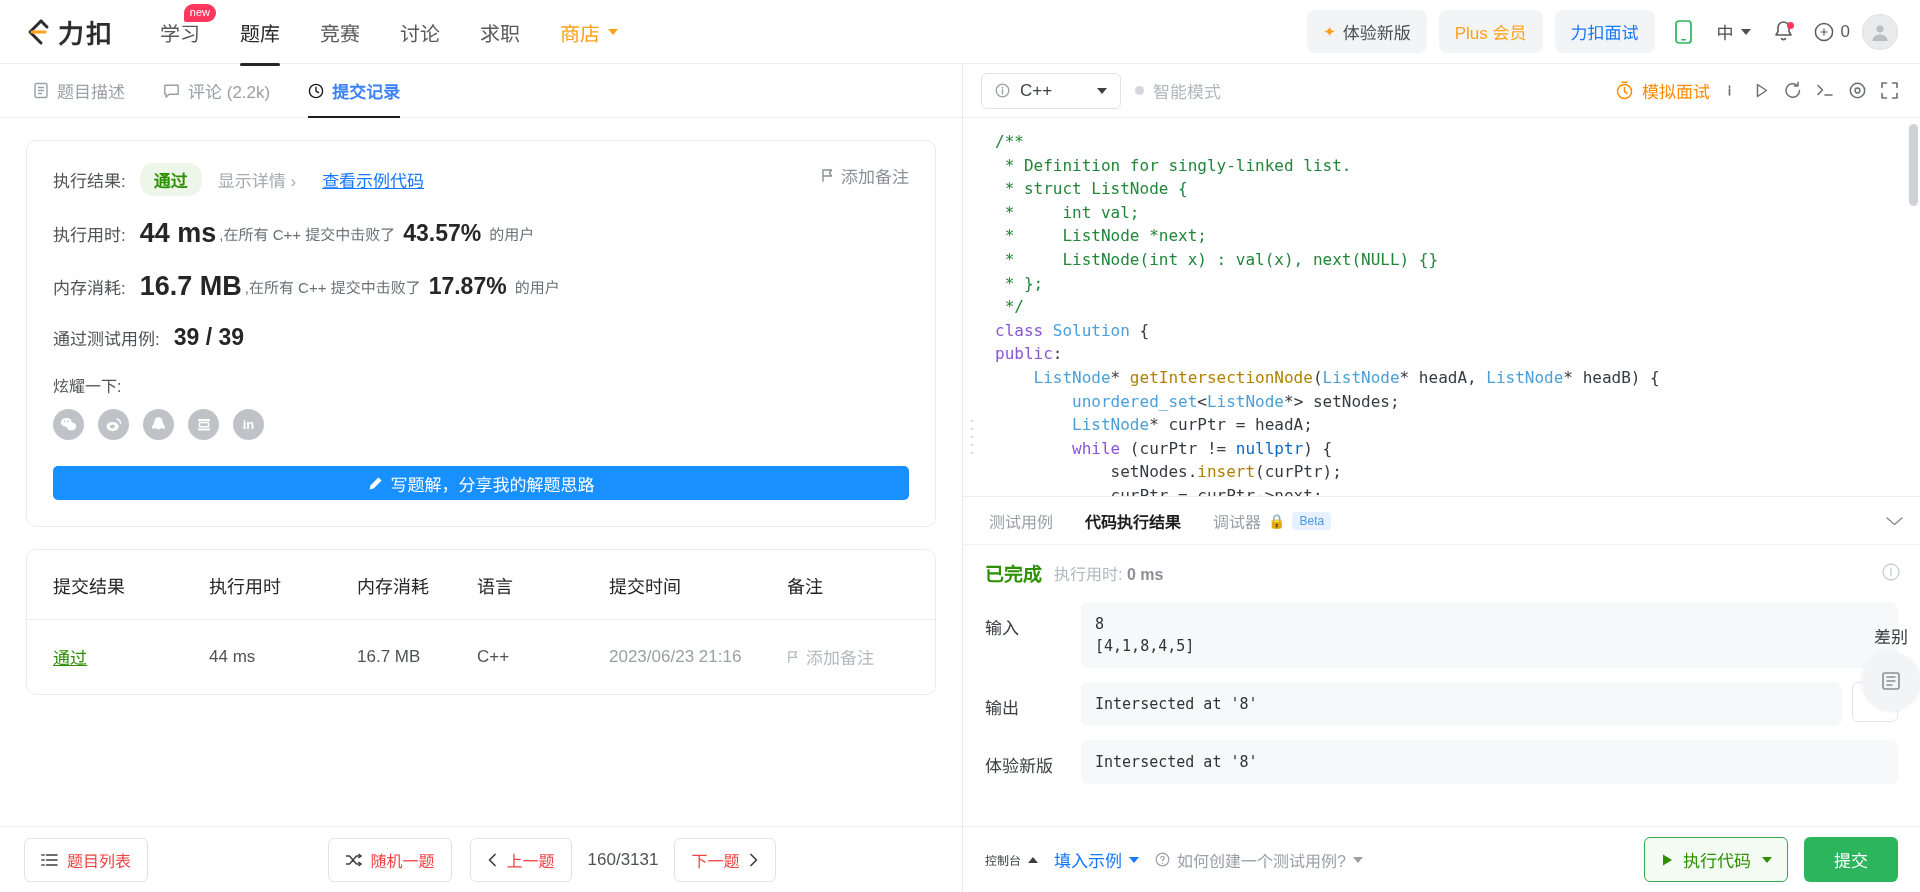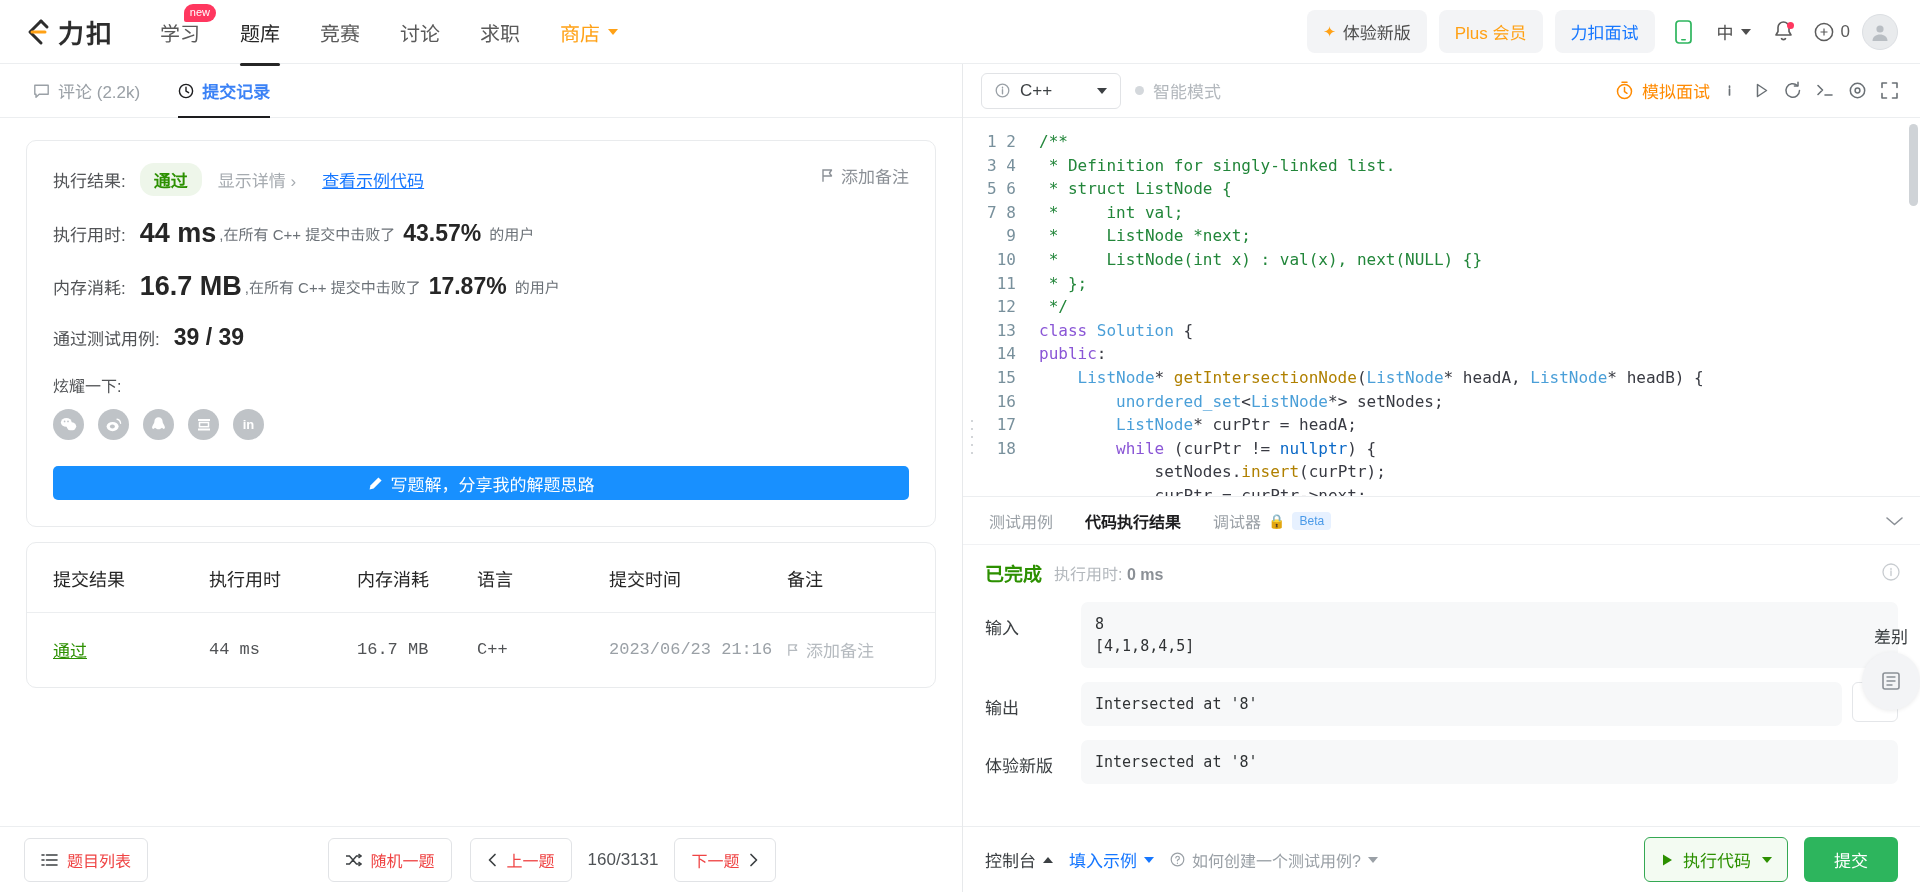--- a/index.html
+++ b/index.html
@@ -133,22 +133,22 @@
     cursor: pointer; font-size: 15px;
   }
   .solution-btn {
     display: flex; align-items: center; justify-content: center; gap: 8px;
     background: #1890ff; color: #fff; font-size: 17px;
     height: 34px; border-radius: 5px; cursor: pointer; width: 100%;
   }
 
   
   .table-card {
-    margin-top: 15px; border: 1px solid #e9ebed; border-radius: 10px;
-    overflow: hidden; background: #fff; font-family: Liberation Mono, monospace;
+    margin-top: 22px; border: 1px solid #e9ebed; border-radius: 10px;
+    overflow: hidden; background: #fff;
   }
   table { width: 100%; border-collapse: collapse; }
   thead th {
     text-align: left; font-size: 18px; font-weight: 400; color: #262626;
     padding: 22px 0 21px 0; border-bottom: 1px solid #eceef0;
   }
   tbody td { font-size: 17px; color: #515356; padding: 24px 0 25px 0; }
   .c1 { padding-left: 26px !important; width: 182px; }
   .c2 { width: 148px; }
   .c3 { width: 120px; }
@@ -257,21 +257,21 @@
     width: 58px; height: 58px; border-radius: 50%;
     background: #f3f4f6; display: flex; align-items: center; justify-content: center;
     color: #8b9096; cursor: pointer; box-shadow: 0 1px 4px rgba(0,0,0,.08);
   }
 
   
   .rfooter {
     height: 66px; min-height: 66px; border-top: 1px solid #eceef0;
     display: flex; align-items: center; padding: 0 22px; gap: 16px; background:#fff;
   }
-  .console { display: flex; align-items: center; gap: 7px; font-size: 17px; color: #3c4043; cursor: pointer; justify-content: space-between;}
+  .console { display: flex; align-items: center; gap: 7px; font-size: 12px; color: #3c4043; cursor: pointer; justify-content: space-between;}
   .caret-up { width: 0;height:0;border-left:5px solid transparent;border-right:5px solid transparent;border-bottom:6px solid currentColor;}
   .fillex { display: flex; align-items: center; gap: 7px; font-size: 17px; color: #1677ff; cursor: pointer;}
   .howto { display: flex; align-items: center; gap: 7px; font-size: 16px; color: #9aa0a6; cursor: pointer;}
   .run-btn {
     display: flex; align-items: center; gap: 9px;
     border: 1px solid #34a853; color: #2c9000; background: #f3fbf2;
     border-radius: 6px; padding: 9px 15px; font-size: 17px; cursor: pointer;
   }
   .submit-btn {
     background: #2db55d; color: #fff; border-radius: 6px;
@@ -360,20 +360,27 @@
             <path d="M3.5 20c0-4.2 3.4-6.4 7.5-6.4S18.5 15.8 18.5 20z" fill="#b9bec3"></path>
           </svg>
       </div>
     </div>
   </div>
 
   <div class="body">
 
     <div class="left-pane">
       <div class="ltabs">
+        <div class="ltab">
+          <svg width="16" height="17" viewBox="0 0 16 17">
+              <rect x="2" y="1.5" width="12" height="14" rx="1.6" fill="none" stroke="#9aa0a6" stroke-width="1.4"></rect>
+              <path d="M5 5.5h6M5 8.5h6M5 11.5h4" stroke="#9aa0a6" stroke-width="1.3"></path>
+            </svg>
+          <span>题目描述</span>
+        </div>
         <div class="ltab">
           <svg width="17" height="17" viewBox="0 0 17 17">
               <path d="M1.8 3.2h13.4v9H6.2l-3.2 3v-3H1.8z" fill="none" stroke="#9aa0a6" stroke-width="1.4" stroke-linejoin="round"></path>
             </svg>
           <span>评论 (2.2k)</span>
         </div>
         <div class="ltab active">
           <svg width="16" height="16" viewBox="0 0 16 16">
               <circle cx="8" cy="8" r="6.6" fill="none" stroke="#1d1d1f" stroke-width="1.4"></circle>
               <path d="M8 4.3V8l2.6 1.7" stroke="#1d1d1f" stroke-width="1.4" fill="none" stroke-linecap="round"></path>
@@ -589,38 +596,20 @@
 
       <div class="code-wrap">
         <div class="fold-col">
           <div style="height:290px"></div>
           <div class="fold-dot"></div>
           <div class="fold-dot"></div>
           <div class="fold-dot"></div>
           <div class="fold-dot"></div>
           <div class="fold-dot"></div>
         </div>
-        <div class="gutter" id="gutter">1
-2
-3
-4
-5
-6
-7
-8
-9
-10
-11
-12
-13
-14
-15
-16
-17
-18</div>
         <div class="codearea" id="codearea"><span class="cm">/**</span>
 <span class="cm"> * Definition for singly-linked list.</span>
 <span class="cm"> * struct ListNode {</span>
 <span class="cm"> *     int val;</span>
 <span class="cm"> *     ListNode *next;</span>
 <span class="cm"> *     ListNode(int x) : val(x), next(NULL) {}</span>
 <span class="cm"> * };</span>
 <span class="cm"> */</span>
 <span class="kw">class</span> <span class="ty">Solution</span> {
 <span class="kw">public</span>:

